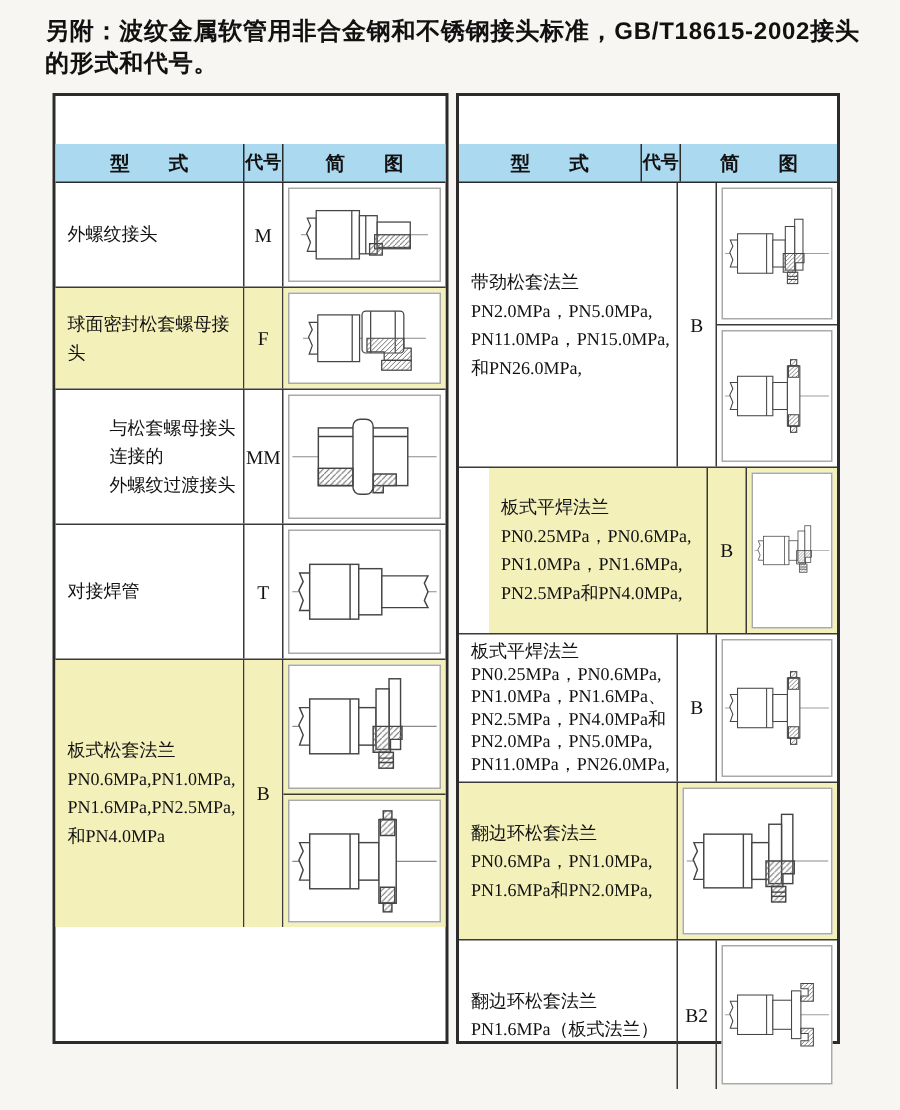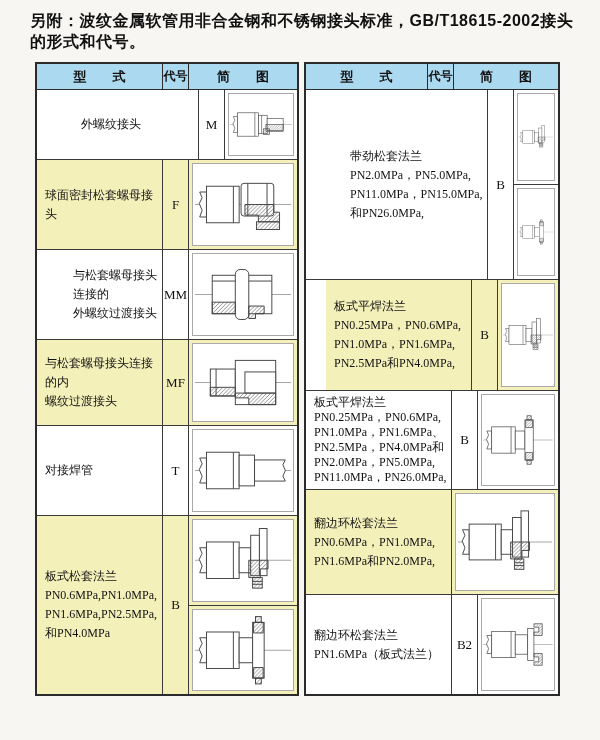--- a/index.html
+++ b/index.html
@@ -19,35 +19,35 @@
   .tables{position:absolute;left:35px;top:62px;width:525px;height:634px;}
   .half{
     position:absolute;top:0;height:634px;
     border:2px solid #2b2b2b;background:#fff;
     display:flex;flex-direction:column;
   }
   .half-left{left:0;width:264px;}
   .half-right{left:269px;width:256px;}
   .hdr{
     display:flex;flex-direction:row;height:26px;flex:0 0 26px;
-    background:#abd9f0;border-bottom:1px solid #2b2b2b;
+    background:#abd9f0;border-bottom:1px solid #2b2b2b;margin-top:32px;
   }
   .hcell{
     display:flex;align-items:center;justify-content:center;
     font-size:13px;font-weight:bold;color:#111;
     border-right:1px solid #2b2b2b;
   }
   .hcell:last-child{border-right:none;}
   .htype{width:126px;}
   .half-right .htype{width:122px;}
   .hcode{width:26px;font-size:12px;}
   .hdiag{flex:1;text-align:right;}
   .rows{flex:1;display:flex;flex-direction:column;}
   .row{display:flex;flex-direction:row;border-top:1px solid #3a3a3a;}
-  .row:first-child{border-top:none;margin-left:36px;}
+  .row:first-child{border-top:none;}
   .row.hl .ctype,.row.hl .ccode,.row.hl .dcell{background:#f4f0ba;}
   .ctype{
     width:126px;border-right:1px solid #3a3a3a;
     display:flex;align-items:center;
     padding:4px 4px 4px 8px;
     font-family:"Liberation Serif","DejaVu Serif",serif;
     font-size:12px;color:#111;
     white-space:pre-line;overflow:hidden;
   }
   .half-right .ctype{width:146px;}
@@ -100,21 +100,21 @@
                     <rect x="48" y="21" width="14" height="30" fill="#fff" stroke="#444"></rect>
                     <line x1="53" y1="21" x2="53" y2="51" stroke="#444"></line>
                     <rect x="62" y="26" width="26" height="20" fill="#fff" stroke="#444"></rect>
                     <rect x="60" y="36" width="28" height="11" fill="url(#h1)" stroke="#444"></rect>
                     <rect x="56" y="43" width="10" height="9" fill="url(#h1)" stroke="#444"></rect>
                   </svg>
                 </div>
               </div>
             </div>
           </div>
-          <div class="row hl" style="height: 90px;">
+          <div class="row hl" style="height: 68px;">
             <div class="ctype" style="line-height: 19px;">球面密封松套螺母接头</div>
             <div class="ccode">F</div>
             <div class="cdiag">
               <div class="dcell">
                 <div class="dbox">
                   <svg viewBox="0 0 104 72" preserveAspectRatio="xMidYMid meet">
                     <defs>
                       <pattern id="h2" width="4" height="4" patternUnits="userSpaceOnUse">
                         <path d="M0,4 L4,0" stroke="#6f6f6f" stroke-width="0.8"></path>
                       </pattern>
@@ -146,45 +146,20 @@
                         <path d="M0,4 L4,0" stroke="#6f6f6f" stroke-width="0.8"></path>
                       </pattern>
                     </defs>
                     <line x1="2" y1="36" x2="102" y2="36" stroke="#8a8a8a" stroke-width="0.8"></line>
                     <rect x="20" y="16" width="62" height="40" fill="#fff" stroke="#444"></rect>
                     <rect x="44" y="10" width="14" height="52" rx="5" fill="#fff" stroke="#444"></rect>
                     <line x1="20" y1="22" x2="44" y2="22" stroke="#444"></line>
                     <line x1="58" y1="22" x2="82" y2="22" stroke="#444"></line>
                     <rect x="20" y="44" width="24" height="12" fill="url(#h3)" stroke="#444"></rect>
                     <path d="M58,48 h16 v8 h-9 v5 h-7 z" fill="url(#h3)" stroke="#444"></path>
-                  </svg>
-                </div>
-              </div>
-            </div>
-          </div>
-          <div class="row hl" style="height: 86px;">
-            <div class="ctype" style="line-height: 19px;">与松套螺母接头连接的内
-螺纹过渡接头</div>
-            <div class="ccode">MF</div>
-            <div class="cdiag">
-              <div class="dcell">
-                <div class="dbox">
-                  <svg viewBox="0 0 104 72" preserveAspectRatio="xMidYMid meet">
-                    <defs>
-                      <pattern id="h4" width="4" height="4" patternUnits="userSpaceOnUse">
-                        <path d="M0,4 L4,0" stroke="#6f6f6f" stroke-width="0.8"></path>
-                      </pattern>
-                    </defs>
-                    <line x1="2" y1="36" x2="102" y2="36" stroke="#8a8a8a" stroke-width="0.8"></line>
-                    <rect x="18" y="22" width="26" height="28" fill="#fff" stroke="#444"></rect>
-                    <line x1="24" y1="22" x2="24" y2="50" stroke="#444"></line>
-                    <rect x="44" y="13" width="42" height="46" fill="#fff" stroke="#444"></rect>
-                    <rect x="54" y="25" width="32" height="22" fill="#fff" stroke="#444"></rect>
-                    <rect x="18" y="41" width="26" height="9" fill="url(#h4)" stroke="#444"></rect>
-                    <path d="M44,47 h42 v12 h-28 v-7 h-14 z" fill="url(#h4)" stroke="#444"></path>
                   </svg>
                 </div>
               </div>
             </div>
           </div>
           <div class="row" style="height: 90px;">
             <div class="ctype" style="line-height: 19px;">对接焊管</div>
             <div class="ccode">T</div>
             <div class="cdiag">
               <div class="dcell">

